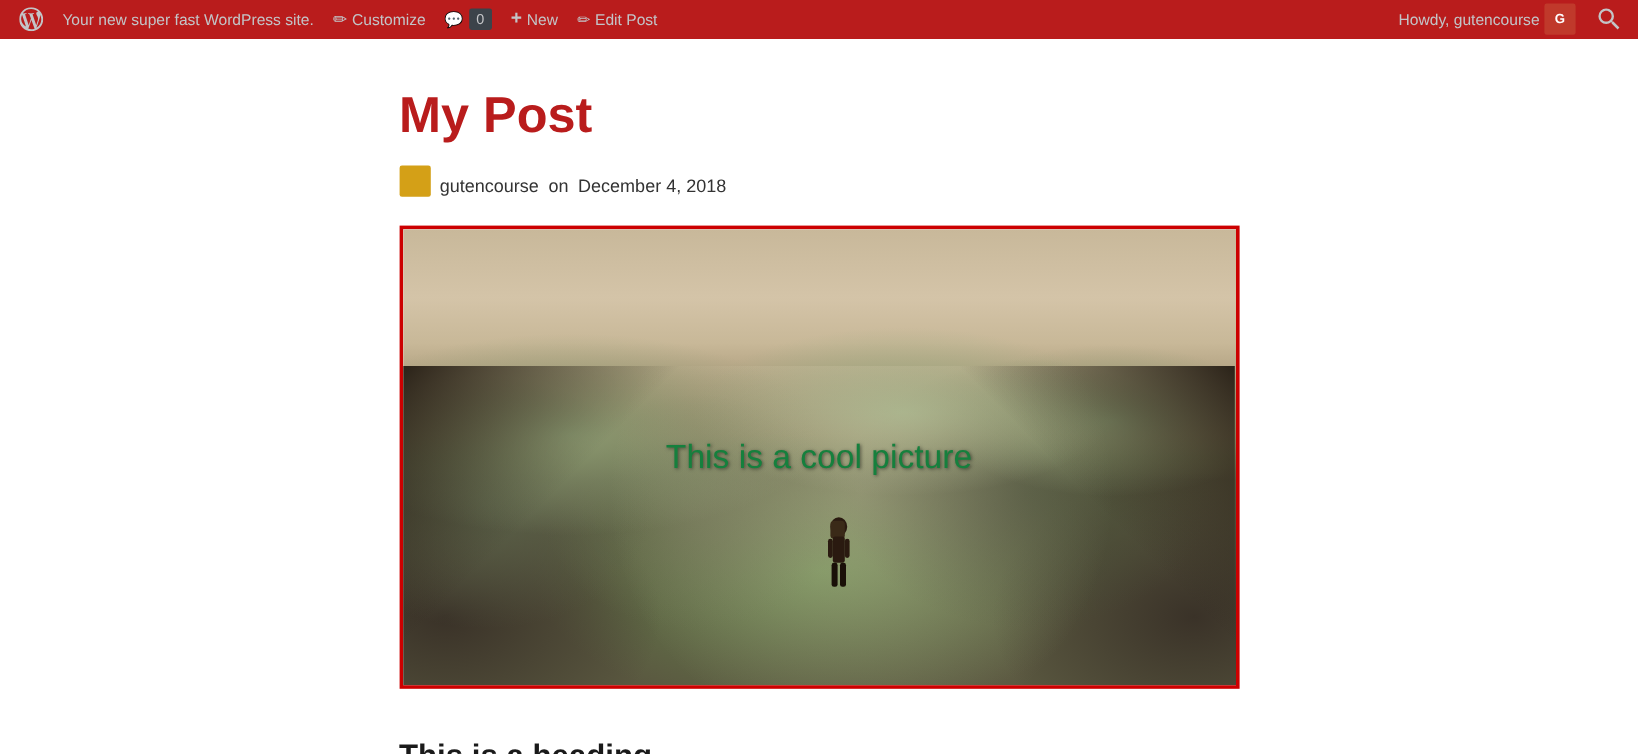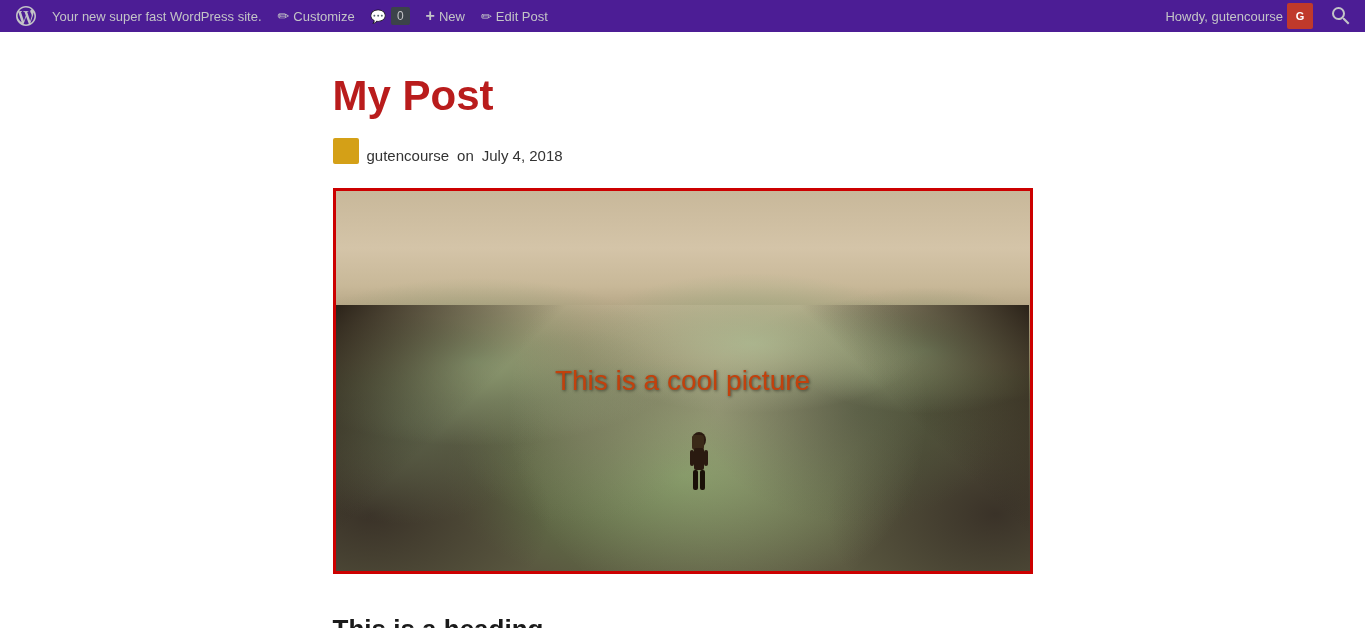--- a/index.html
+++ b/index.html
@@ -1,20 +1,20 @@
 <!DOCTYPE html>
 <html><head>
   <meta charset="utf-8">
   <style>
     * { margin: 0; padding: 0; box-sizing: border-box; }
     body { font-family: Georgia, 'Times New Roman', serif; background: #fff; }
 
     
     #admin-bar {
-      background: #4c1d95;
+      background: #b91c1c;
       color: #fff;
       height: 32px;
       display: flex;
       align-items: center;
       padding: 0 8px;
       gap: 0;
       position: fixed;
       top: 0;
       left: 0;
       right: 0;
@@ -175,21 +175,21 @@
         linear-gradient(135deg, #2a2218 0%, transparent 40%) left/45% 100% no-repeat,
         linear-gradient(225deg, #2a2218 0%, transparent 40%) right/45% 100% no-repeat,
         
         radial-gradient(ellipse 300px 300px at 55% 40%, rgba(220,210,180,0.4) 0%, transparent 70%);
     }
     .image-caption {
       position: absolute;
       top: 50%;
       left: 50%;
       transform: translate(-50%, -50%);
-      color: #c2410c;
+      color: #15803d;
       font-size: 28px;
       font-family: -apple-system, BlinkMacSystemFont, 'Segoe UI', sans-serif;
       font-weight: 400;
       text-shadow: 1px 1px 3px rgba(0,0,0,0.5);
       white-space: nowrap;
       z-index: 10;
     }
     
     .person-silhouette {
       position: absolute;
@@ -256,21 +256,21 @@
 
 <div id="page-wrapper">
   <div id="post-content">
 
     <h1 class="post-title">My Post</h1>
 
     <div class="post-meta">
       <span class="author-avatar"></span>
       <a>gutencourse</a>
       <span>on</span>
-      <span>July 4, 2018</span>
+      <span>December 4, 2018</span>
     </div>
 
     
     <div class="image-block-wrapper">
       <div class="image-block">
         <div class="mountain-bg">
 
           <div class="person-silhouette">
             <svg width="40" height="80" viewBox="0 0 40 80" fill="none">
 

